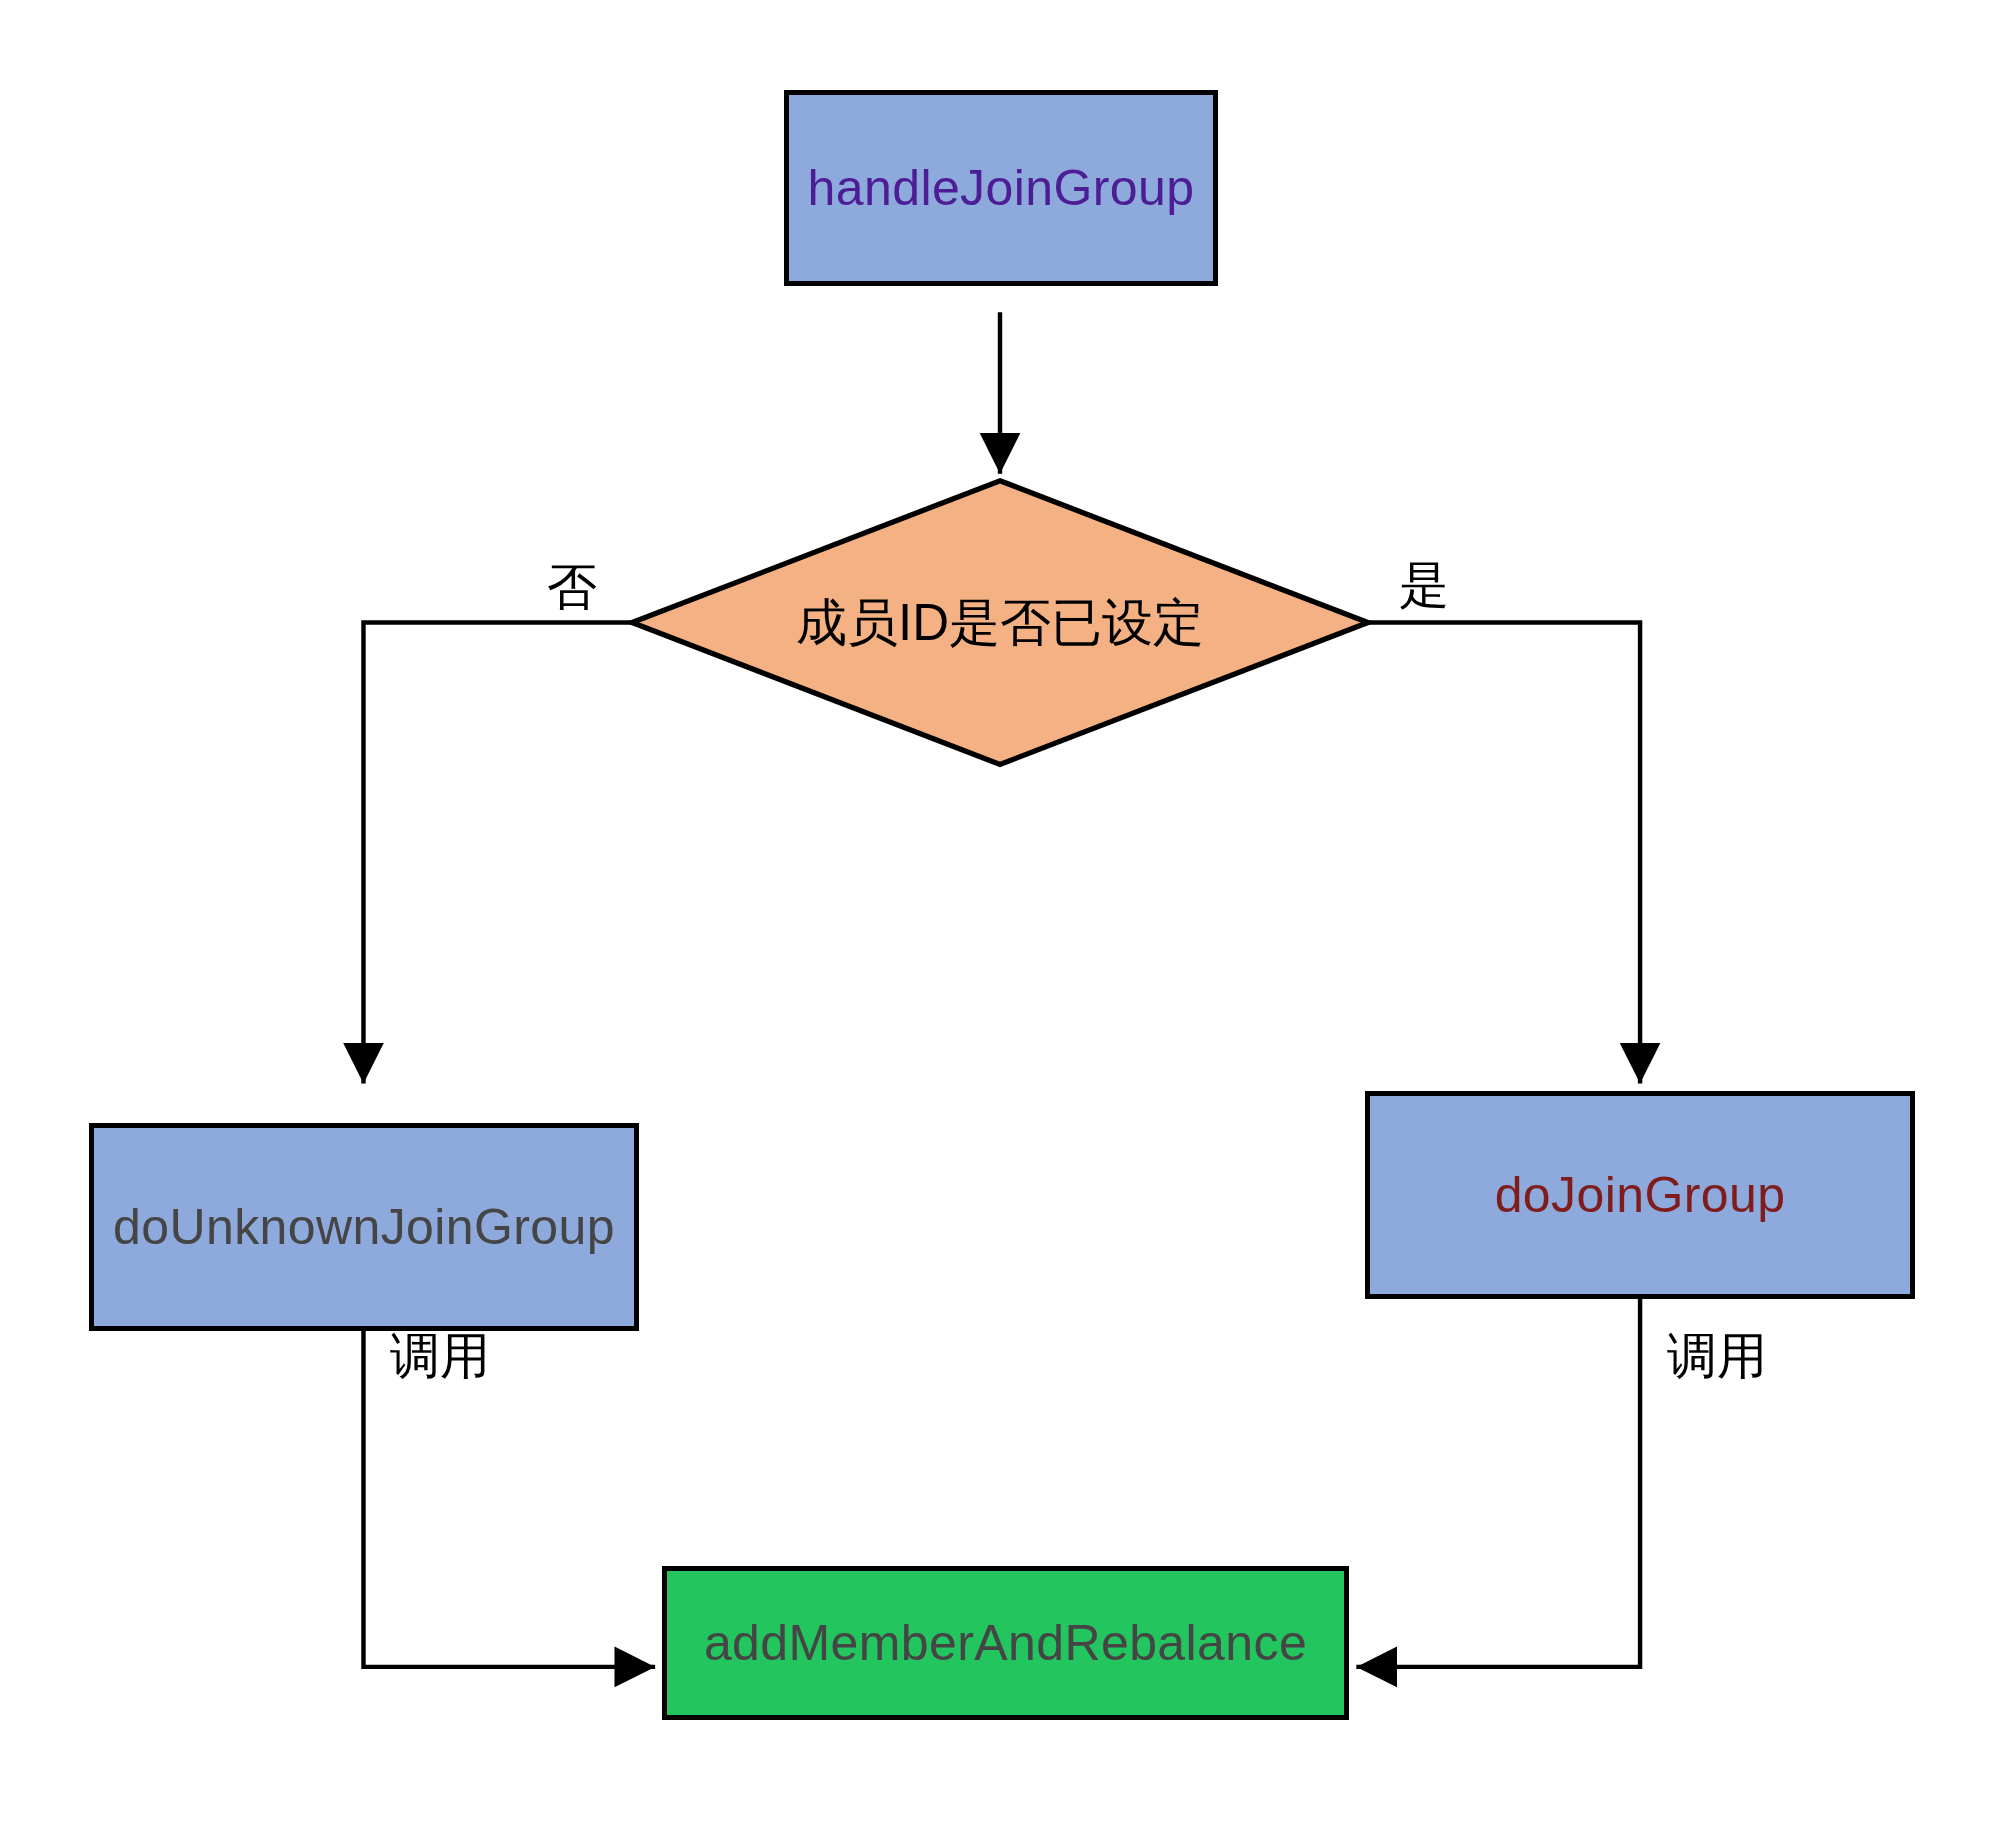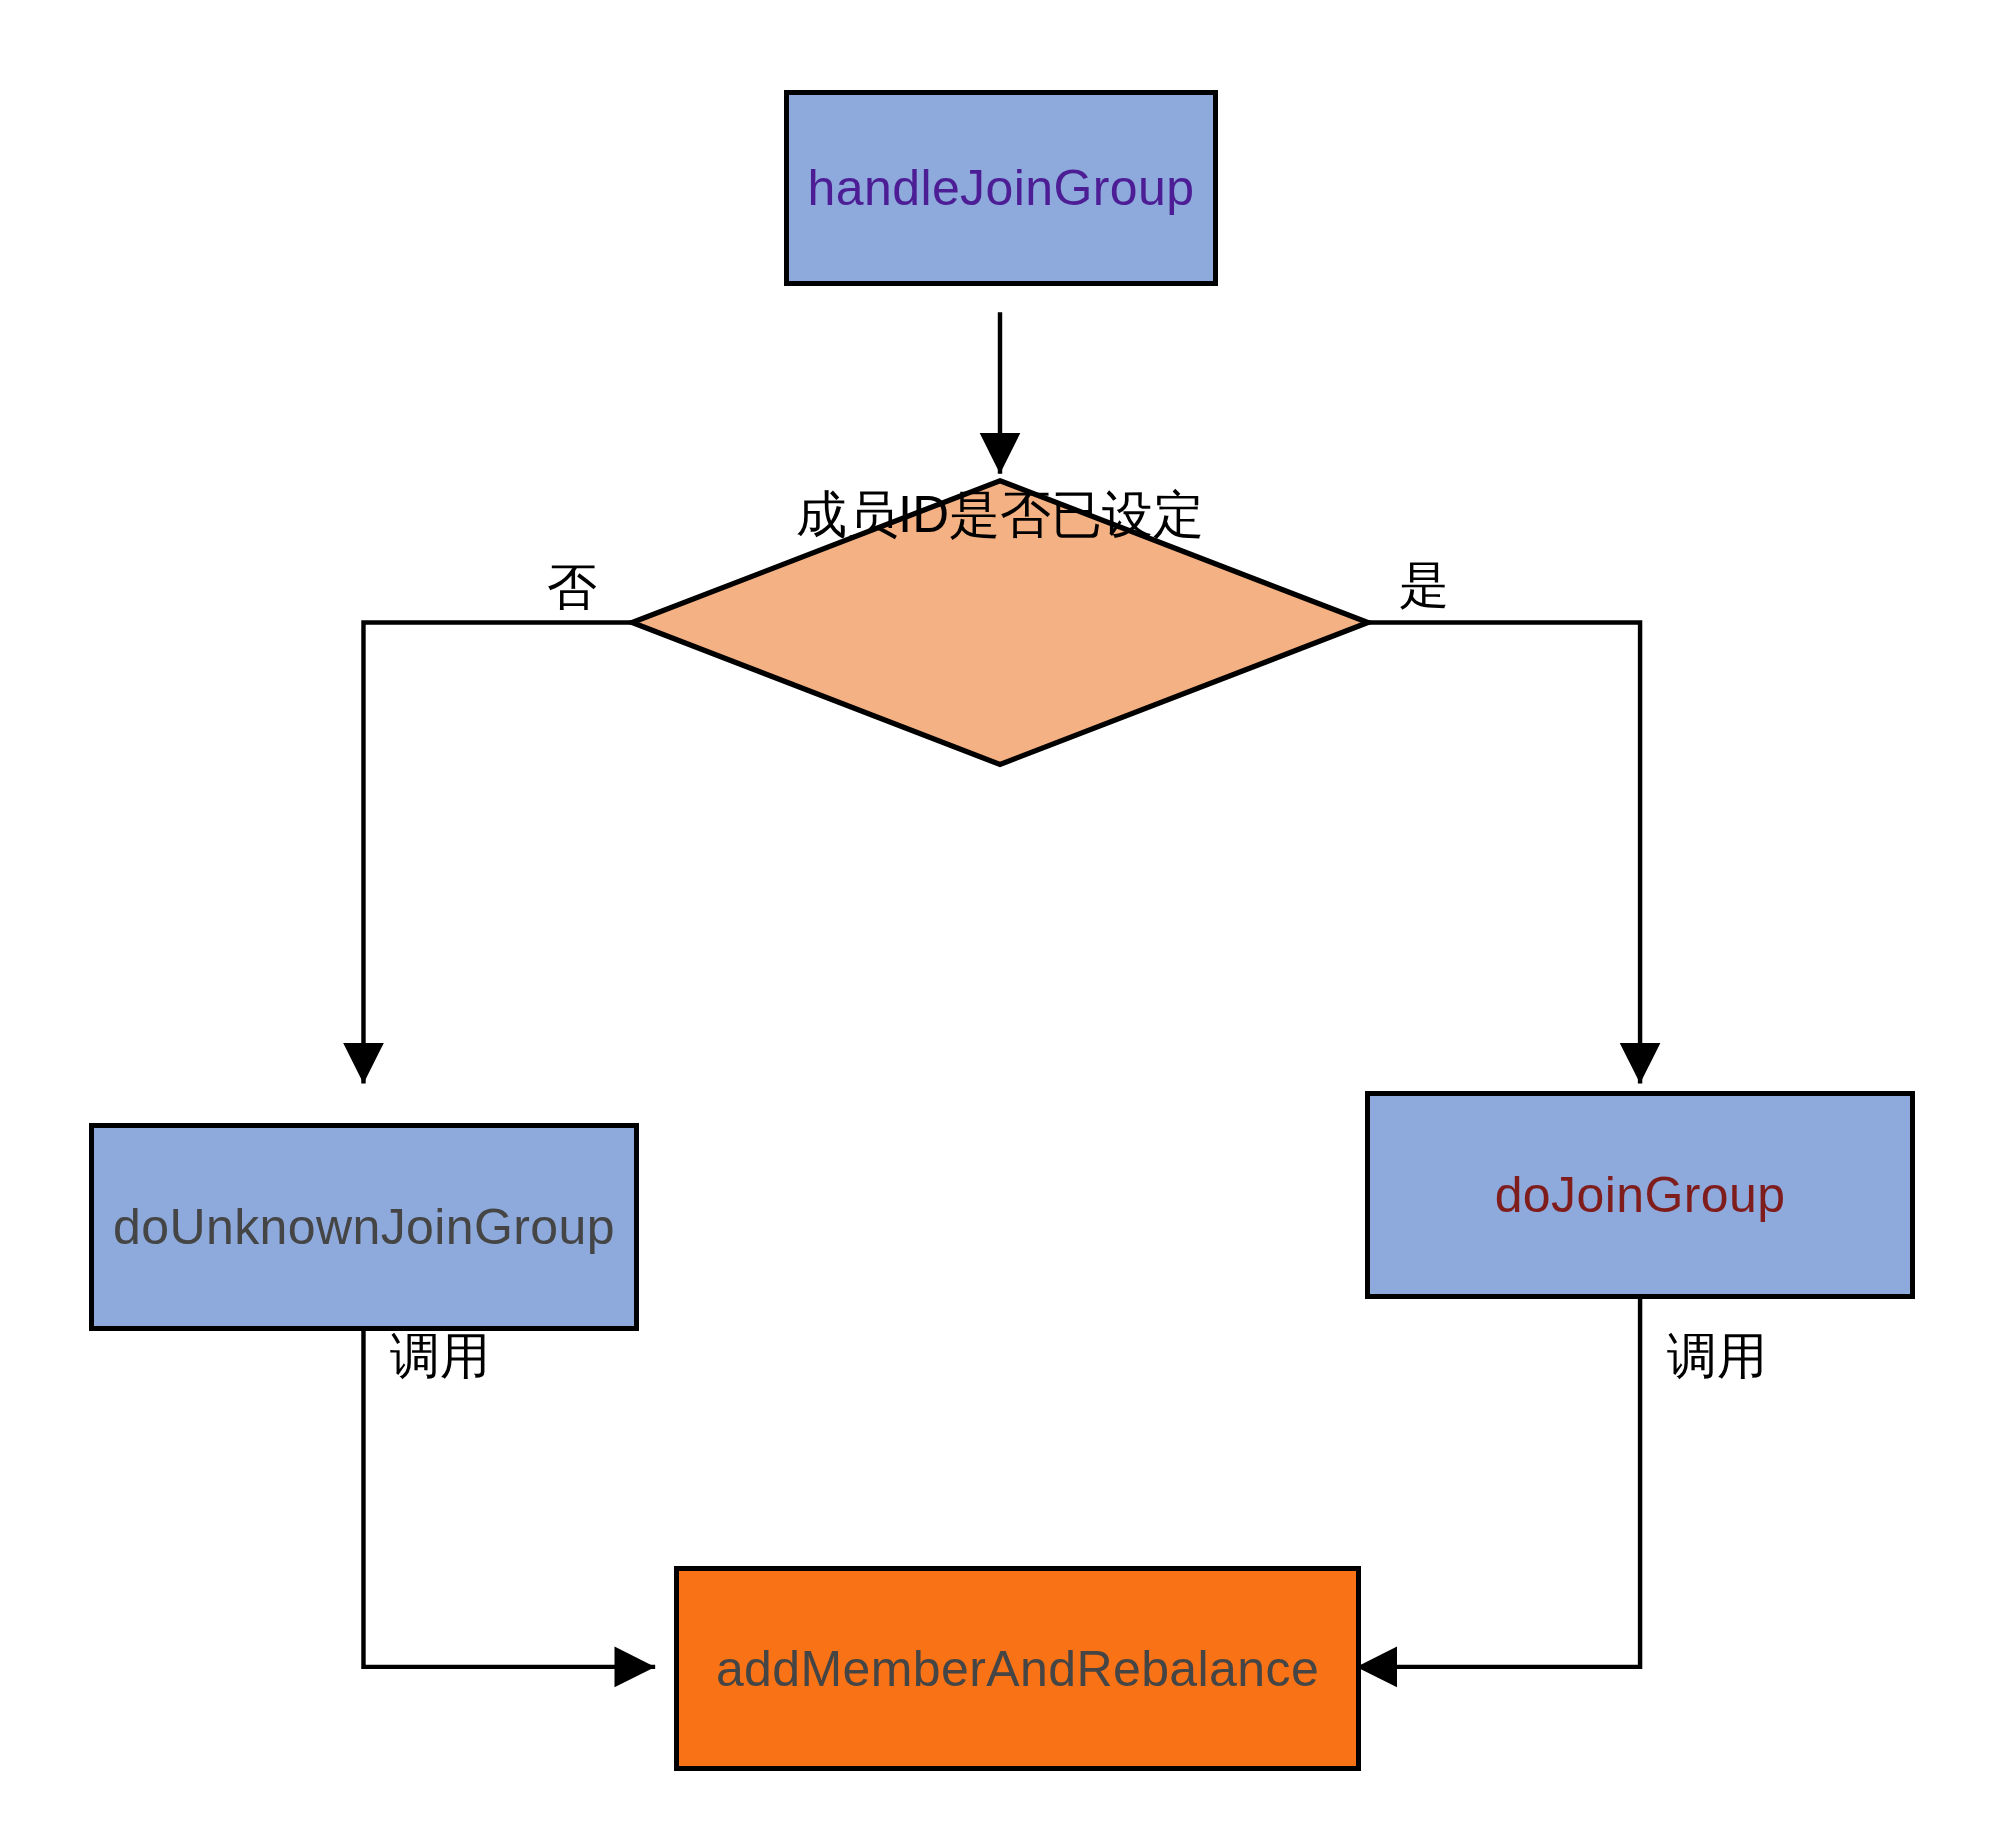--- a/index.html
+++ b/index.html
@@ -36,21 +36,21 @@
     display: flex;
     align-items: center;
     justify-content: center;
     font-size: 50px;
     color: #454545;
     letter-spacing: 0.4px;
   }
   .decision-label-wrap {
     position: absolute;
     display: flex;
-    align-items: flex-start;
+    align-items: center;
     justify-content: center;
     font-size: 51px;
     color: #000000;
     pointer-events: none;
   }
   .edge-label {
     position: absolute;
     font-size: 50px;
     color: #000000;
     white-space: nowrap;
@@ -93,21 +93,21 @@
   </div>
 
   <div class="node" style="left: 89px; top: 1123px; width: 550px; height: 208px; background-color: rgb(142, 169, 219); color: rgb(69, 69, 69);">
     <span>doUnknownJoinGroup</span>
   </div>
 
   <div class="node" style="left: 1365px; top: 1091px; width: 550px; height: 208px; background-color: rgb(142, 169, 219); color: #7f1d1d;">
     <span>doJoinGroup</span>
   </div>
 
-  <div class="node" style="left: 662px; top: 1566px; width: 687px; height: 205px; background-color: #f97316; color: rgb(69, 69, 69); margin-left: 12px;">
+  <div class="node" style="left: 662px; top: 1566px; width: 687px; height: 154px; background-color: #22c55e; color: rgb(69, 69, 69);">
     <span>addMemberAndRebalance</span>
   </div>
 
   <span class="edge-label center" style="left:572px; top:587px;">否</span>
 
   <span class="edge-label center" style="left:1424px; top:585px;">是</span>
 
   <span class="edge-label" style="left:390px; top:1323px;">调用</span>
 
   <span class="edge-label" style="left:1667px; top:1323px;">调用</span>

